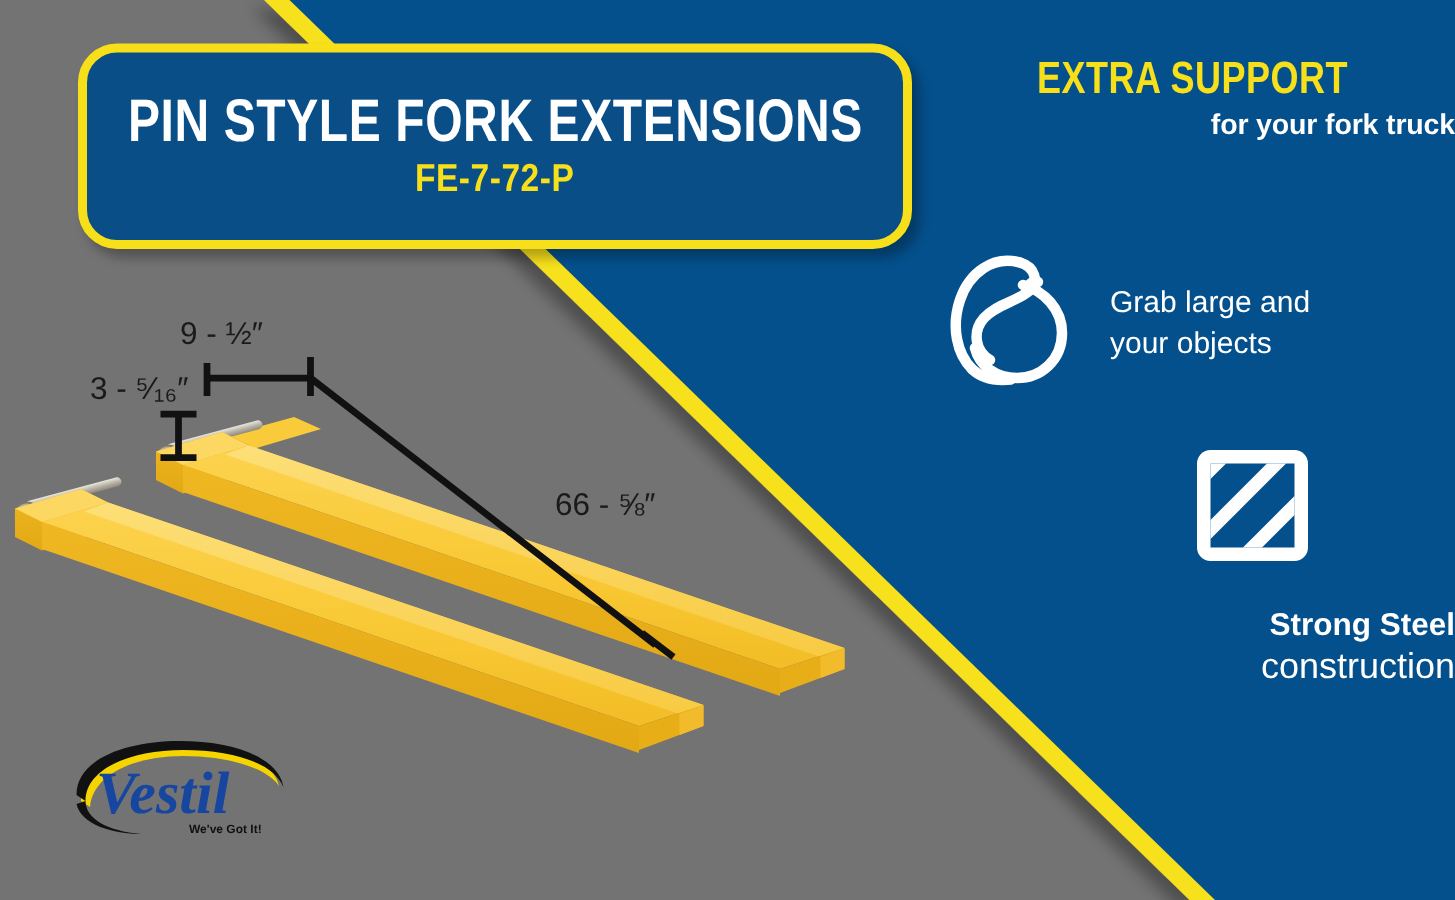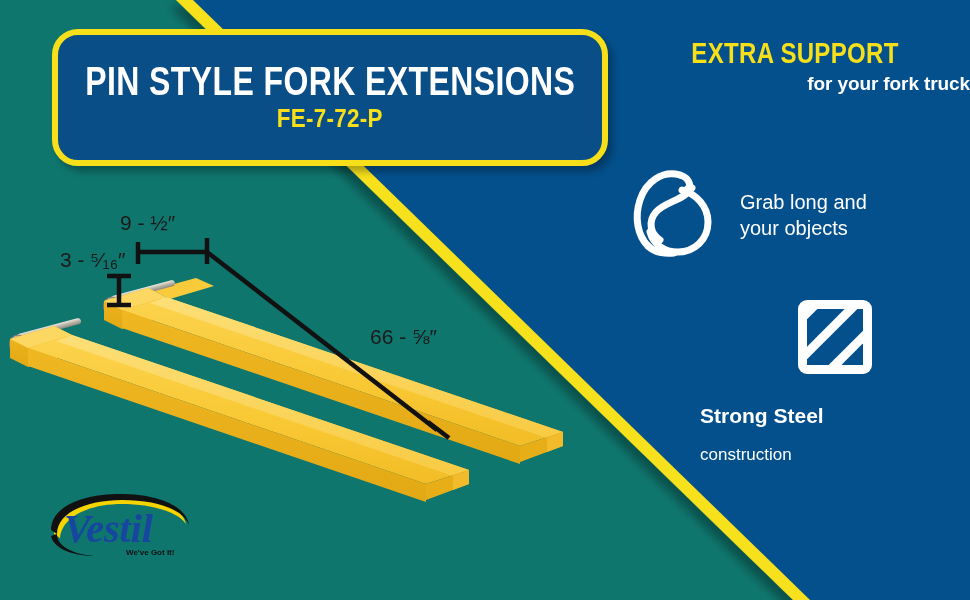--- a/index.html
+++ b/index.html
@@ -2,21 +2,21 @@
 <html><head>
 <meta charset="utf-8">
 <style>
   html,body{margin:0;padding:0;}
   body{
     width:970px;height:600px;overflow:hidden;
     background:#ffffff;
     font-family:"Liberation Sans", sans-serif;
     -webkit-font-smoothing:antialiased;
   }
-  #stage{position:relative;width:970px;height:600px;background:#0f766e;overflow:hidden;}
+  #stage{position:relative;width:970px;height:600px;background:#737373;overflow:hidden;}
 
   
   .blue-panel{position:absolute;inset:0;}
   .blue-panel svg{display:block;width:970px;height:600px;}
 
   
   .title-badge{
     position:absolute;left:52px;top:29px;width:556px;height:137px;
     background:#0a4e88;
     border:6px solid #f7e01a;
@@ -58,24 +58,24 @@
   }
 
   .feature{position:absolute;display:flex;align-items:center;}
   .feature-1{left:620px;top:160px;width:350px;}
   .feat-icon{flex:0 0 auto;}
   .feat-text{
     color:#ffffff;font-size:20px;line-height:1.32;margin-left:14px;
     white-space:nowrap;
   }
 
-  .feature-2{left:700px;top:300px;width:270px;display:block;text-align:left;}
+  .feature-2{left:700px;top:300px;width:270px;display:block;text-align:right;}
   .steel-icon-wrap{display:flex;justify-content:center;}
   .steel-title{color:#ffffff;font-weight:bold;font-size:21px;margin-top:26px;}
-  .steel-sub{color:#ffffff;font-size:17px;margin-top:17px;}
+  .steel-sub{color:#ffffff;font-size:24px;margin-top:2px;}
 
   
   .dim{position:absolute;color:#1a1a1a;font-family:Liberation Sans, sans-serif;
        font-size:21px;white-space:nowrap;}
   .dim-width{left:120px;top:211px;}
   .dim-height{left:60px;top:248px;}
   .dim-length{left:370px;top:325px;}
 
   
   .product{position:absolute;left:0;top:250px;width:680px;height:300px;}
@@ -124,21 +124,21 @@
         <g fill="none" stroke="#ffffff" stroke-width="7" stroke-linecap="round" stroke-linejoin="round">
           <path d="M 60,15 C 42,10 26,22 20,40 C 14,58 18,76 28,86"></path>
           <path d="M 60,15 C 70,18 73,28 66,34 C 58,41 44,43 36,52 C 28,61 30,74 40,80"></path>
           <path d="M 62,30 C 76,34 88,46 88,62 C 88,80 74,92 58,92 C 44,92 33,84 30,72"></path>
           <path d="M 28,86 C 34,92 44,94 54,93"></path>
           <path d="M 66,30 c 2,-2 4,-3 6,-2"></path>
         </g>
       </svg>
     </span>
     <span class="feat-text">
-      <span>Grab long and</span><br>
+      <span>Grab large and</span><br>
       <span>your objects</span>
     </span>
   </div>
 
   <div class="feature feature-2">
     <div class="steel-icon-wrap">
       <span>
         <svg width="74" height="74" viewBox="0 0 74 74" xmlns="http://www.w3.org/2000/svg">
           <defs>
             <clipPath id="sqClip">

